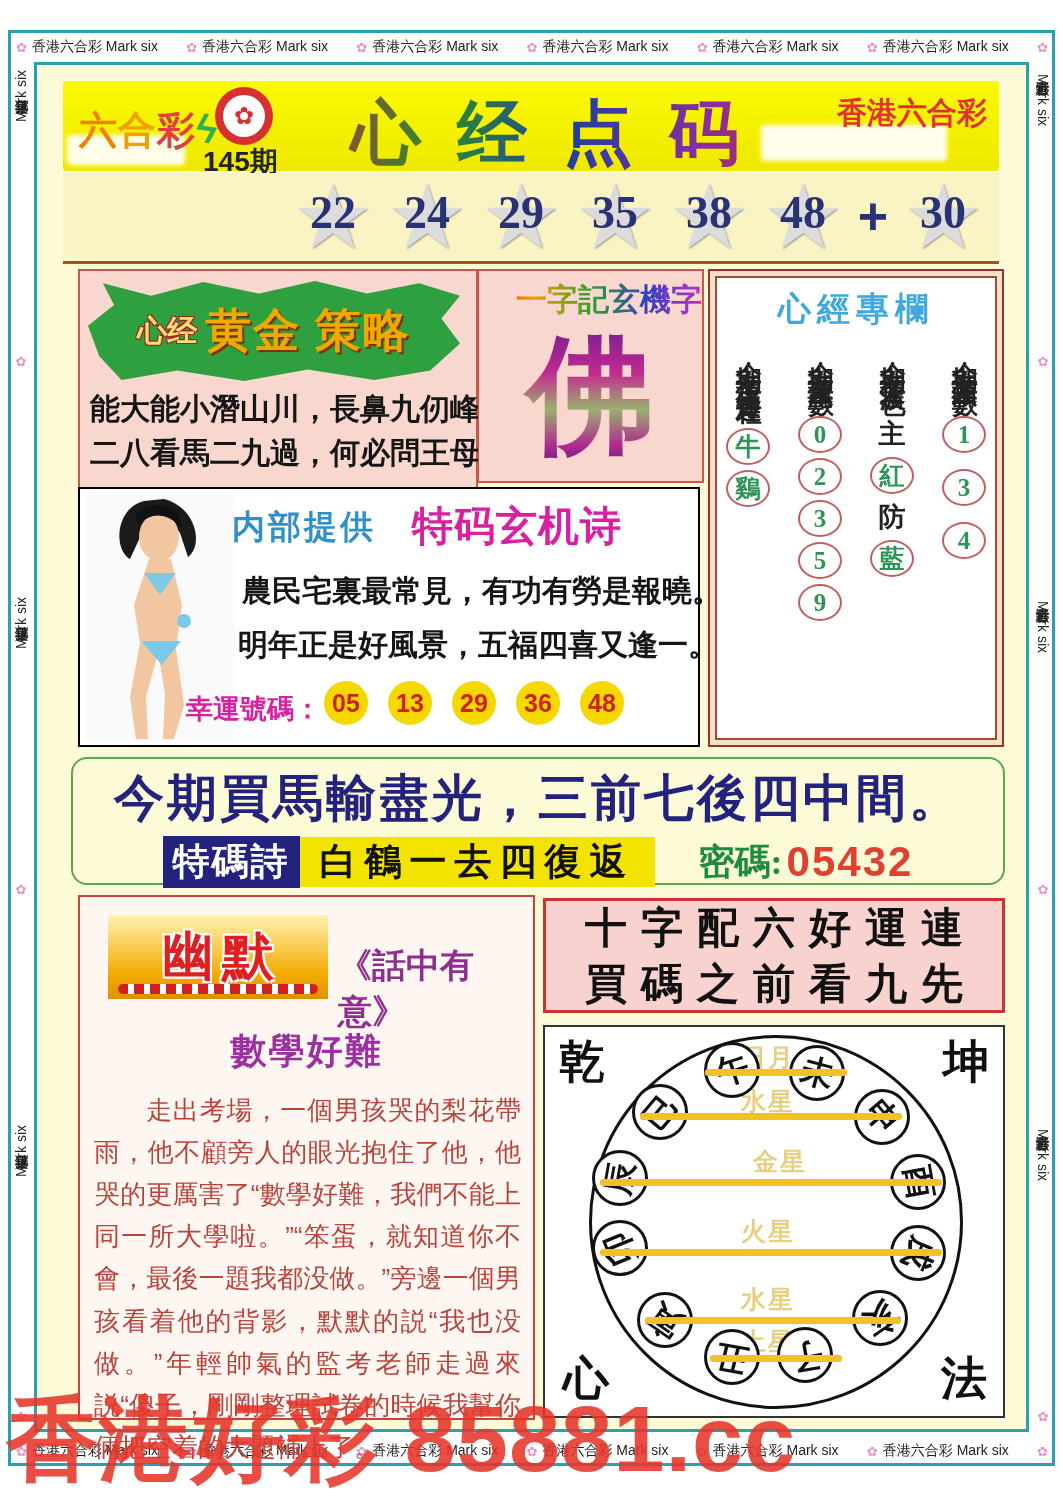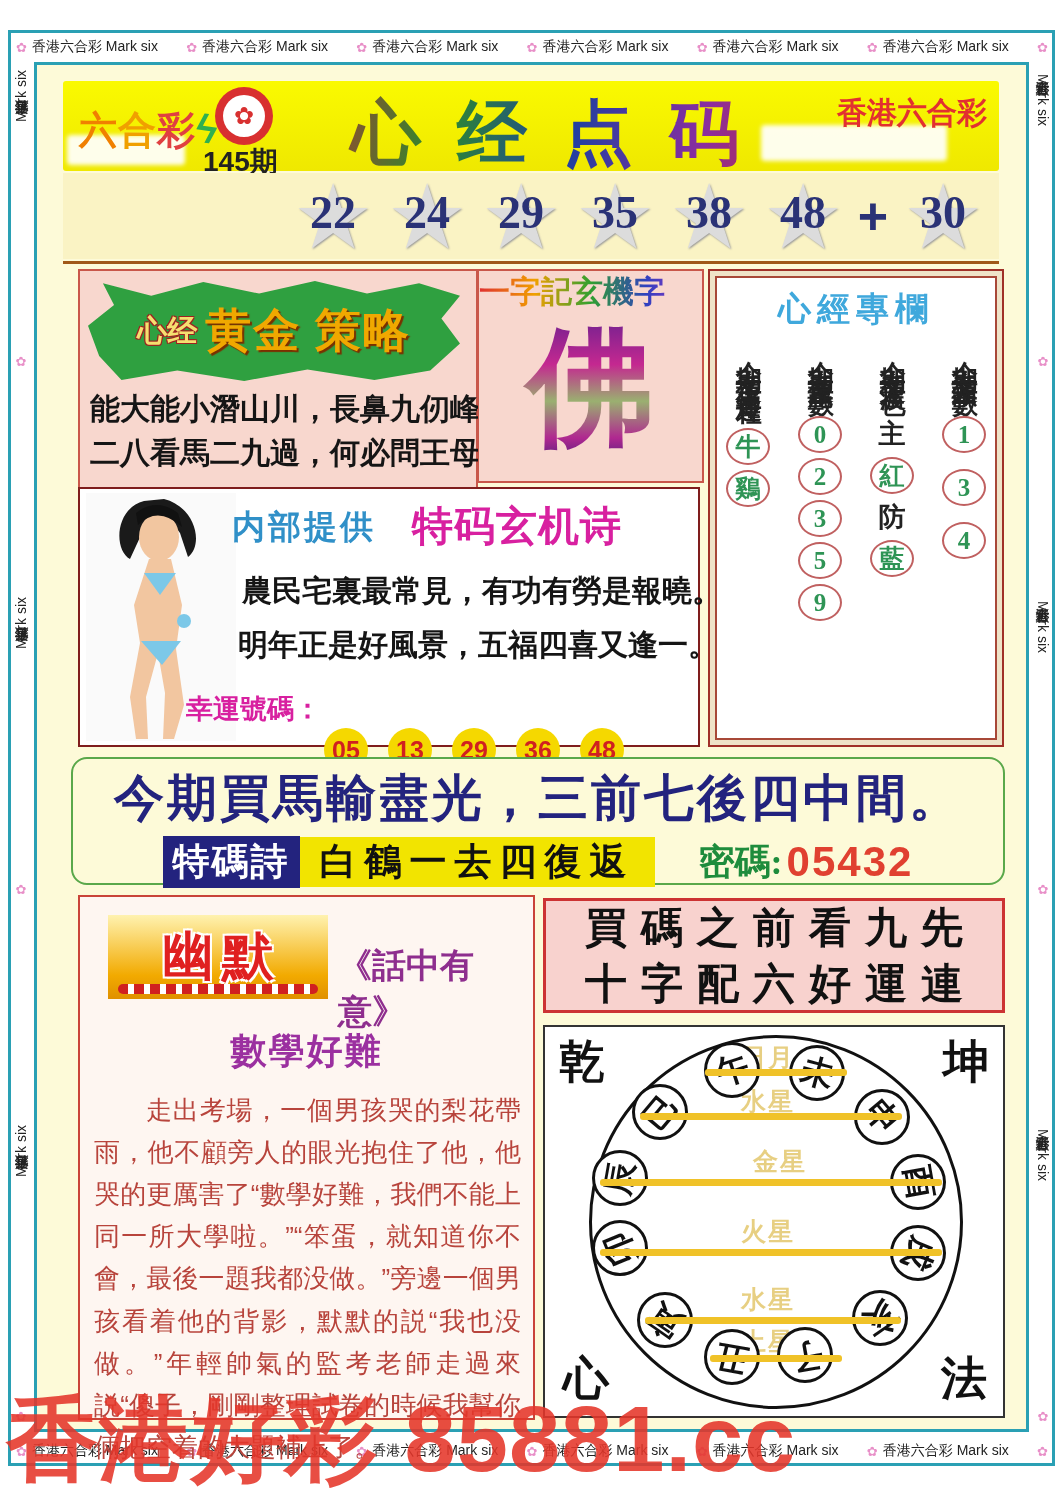--- a/index.html
+++ b/index.html
@@ -45,47 +45,47 @@
   .gold { position:absolute; left:41px; top:204px; width:400px; height:271px; background:#F8D7CE; border:2px solid #C9574A; }
   .ribbon { position:absolute; left:8px; top:8px; width:372px; height:104px; background:#2FA040; display:flex; align-items:center; justify-content:center; gap:8px;
     clip-path:polygon(0 45%,7% 25%,4% 4%,17% 16%,31% 3%,46% 14%,61% 2%,75% 14%,89% 4%,100% 16%,95% 38%,100% 62%,92% 88%,77% 97%,59% 87%,42% 98%,24% 88%,9% 97%,3% 74%); }
   .ribbon-tag { color:#F5E070; font-size:30px; font-weight:900; font-family:"Liberation Serif",serif; text-shadow:1px 1px 0 #A02020,-1px -1px 0 #A02020,1px -1px 0 #A02020,-1px 1px 0 #A02020; }
   .ribbon-name { font-size:46px; font-weight:900; color:#F0A800; font-family:"Liberation Serif",serif; letter-spacing:2px; text-shadow:2px 2px 1px #7A3000; }
   .gold-poem { position:absolute; left:10px; white-space:nowrap; font-family:"Liberation Serif",serif; font-weight:bold; font-size:30px; color:#151515; }
   .gold-poem.p1 { top:118px; } .gold-poem.p2 { top:162px; }
 
   
   .mystery { position:absolute; left:441px; top:204px; width:226px; height:214px; background:#F8D7CE; border:2px solid #C9574A; border-left:1px solid #C9574A; }
-  .mystery-title { margin-top:0; text-align:left; font-size:31px; font-weight:900; font-family:Liberation Serif, serif;
+  .mystery-title { margin-top:8px; text-align:right; font-size:31px; font-weight:900; font-family:Liberation Serif, serif;
     background:linear-gradient(90deg,#E03030,#F0A000,#30A030,#3040C0,#C030C0); -webkit-background-clip:text; background-clip:text; color:transparent; }
   .mystery-glyph { text-align:center; font-size:128px; font-weight:900; line-height:1.15; font-family:"DejaVu Sans",sans-serif;
     background:linear-gradient(#6A2090,#C42890 35%,#9AB070 60%,#B02890 85%,#5A2080); -webkit-background-clip:text; background-clip:text; color:transparent; }
 
   
   .xj { position:absolute; left:671px; top:204px; width:296px; height:478px; background:#fff; border:2px solid #A03028;
     box-shadow:inset 0 0 0 5px #EFE3C8, inset 0 0 0 7px #A84838; padding:16px 12px 8px; }
   .xj-title { text-align:center; color:#3FA8DC; font-size:33px; font-weight:900; letter-spacing:6px; font-family:"Liberation Serif",serif; }
   .xj-cols { display:flex; justify-content:space-between; padding:8px 4px 0; }
   .xj-col { display:flex; flex-direction:column; align-items:center; }
   .xj-label { writing-mode:vertical-rl; text-orientation:upright; font-size:26px; font-weight:bold; color:#222; font-family:"Liberation Serif",serif; letter-spacing:6px; line-height:1.1; }
   .xj-items { display:flex; flex-direction:column; gap:5px; margin-top:8px; align-items:center; }
   .xj-items.spread { gap:16px; }
   .xj-circle { width:44px; height:37px; border:2px solid #C06060; border-radius:50%; display:flex; align-items:center; justify-content:center; color:#2E9455; font-weight:bold; font-size:25px; font-family:"Liberation Serif",serif; }
   .xj-plain { font-size:27px; font-weight:bold; color:#222; font-family:"Liberation Serif",serif; }
 
   
-  .girlbox { position:absolute; left:41px; top:422px; width:622px; height:260px; background:#fff; border:2px solid #7f1d1d; }
+  .girlbox { position:absolute; left:41px; top:422px; width:622px; height:260px; background:#fff; border:2px solid #000000; }
   .photo { position:absolute; left:6px; top:4px; width:150px; height:248px; background:#FAFAFA; }
   .provide { position:absolute; left:152px; top:16px; font-size:33px; font-weight:900; color:#3090C8; letter-spacing:3px; }
   .tcode { position:absolute; left:332px; top:10px; font-size:41px; font-weight:900; color:#D820A0; letter-spacing:1px; font-family:"Liberation Serif",serif; }
   .gpoem { position:absolute; white-space:nowrap; font-family:"Liberation Serif",serif; font-weight:bold; font-size:30px; color:#151515; }
   .gpoem.q1 { left:162px; top:82px; } .gpoem.q2 { left:158px; top:136px; }
   .lucky-label { position:absolute; left:106px; top:202px; font-size:27px; font-weight:900; color:#D820A0; font-family:"Liberation Serif",serif; }
   .lucky-nums { position:absolute; left:244px; top:192px; display:flex; gap:20px; }
-  .lucky-ball { width:44px; height:44px; border-radius:50%; background:#F5D800; color:#D02020; font-weight:900; font-size:25px; display:flex; align-items:center; justify-content:center;margin-top:47px; }
+  .lucky-ball { width:44px; height:44px; border-radius:50%; background:#F5D800; color:#D02020; font-weight:900; font-size:25px; display:flex; align-items:center; justify-content:center; }
 
   
   .gbox { position:absolute; left:34px; top:692px; width:934px; height:128px; border:2px solid #5AA84A; border-radius:16px; background:#FDFAD8; }
   .gline1 { text-align:center; margin-top:6px; font-size:50px; font-weight:900; color:#23237E; font-family:"Liberation Serif",serif; letter-spacing:3px; }
   .gline2 { display:flex; align-items:center; justify-content:center; margin-top:4px; }
   .tag-te { background:#23237E; color:#fff; font-size:37px; font-weight:900; padding:1px 10px; font-family:"Liberation Serif",serif; letter-spacing:2px; }
   .verse { background:#F2E400; color:#111; font-size:37px; font-weight:900; padding:0 20px; font-family:"Liberation Serif",serif; letter-spacing:8px; }
   .pw-label { color:#1E8C3C; font-size:36px; font-weight:900; margin-left:44px; font-family:"Liberation Serif",serif; }
   .pw { color:#E04030; font-size:42px; font-weight:bold; letter-spacing:2px; margin-left:4px; }
 
@@ -336,22 +336,22 @@
       <div class="hlogo">
         <span class="hlogo-text">幽默</span>
         <span class="hbraid"></span>
       </div>
       <div class="hsub">《話中有意》</div>
       <div class="htitle">數學好難</div>
       <div class="hbody">走出考場，一個男孩哭的梨花帶雨，他不顧旁人的眼光抱住了他，他哭的更厲害了“數學好難，我們不能上同一所大學啦。”“笨蛋，就知道你不會，最後一題我都没做。”旁邊一個男孩看着他的背影，默默的説“我也没做。”年輕帥氣的監考老師走過來説“傻子，剛剛整理試卷的時候我幫你 倆把空着的大題補上了。</div>
     </div>
 
     <div class="nine">
+      <div class="nline">十字配六好運連</div>
       <div class="nline">買碼之前看九先</div>
-      <div class="nline">十字配六好運連</div>
     </div>
 
     <div class="cbox">
       <div class="corner c-tl">乾</div>
       <div class="corner c-tr">坤</div>
       <div class="corner c-bl">心</div>
       <div class="corner c-br">法</div>
       <div class="bigcircle"></div>
 
       <div class="ylabel" style="left:196px; top:14px;">日月</div>

